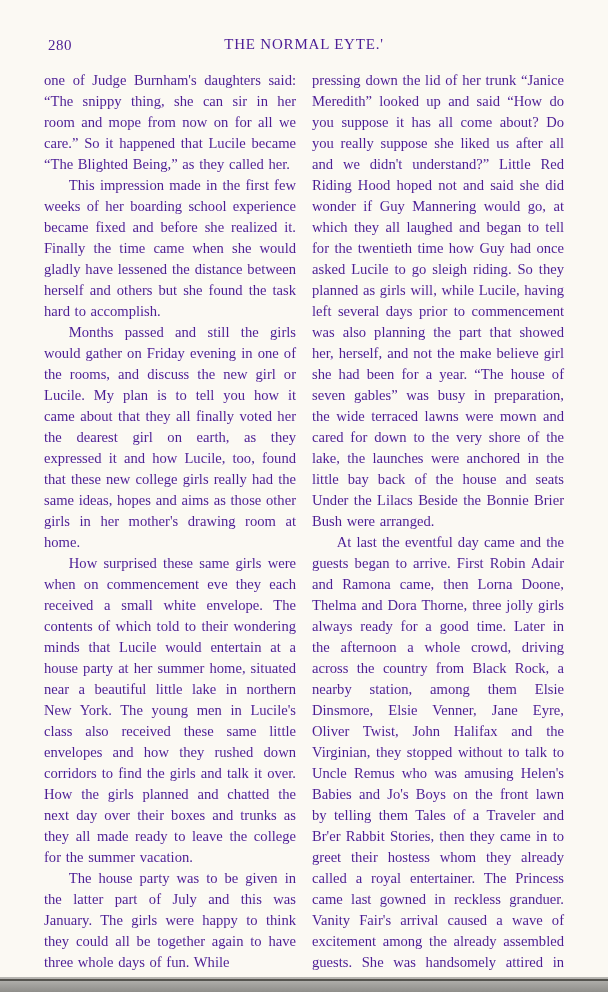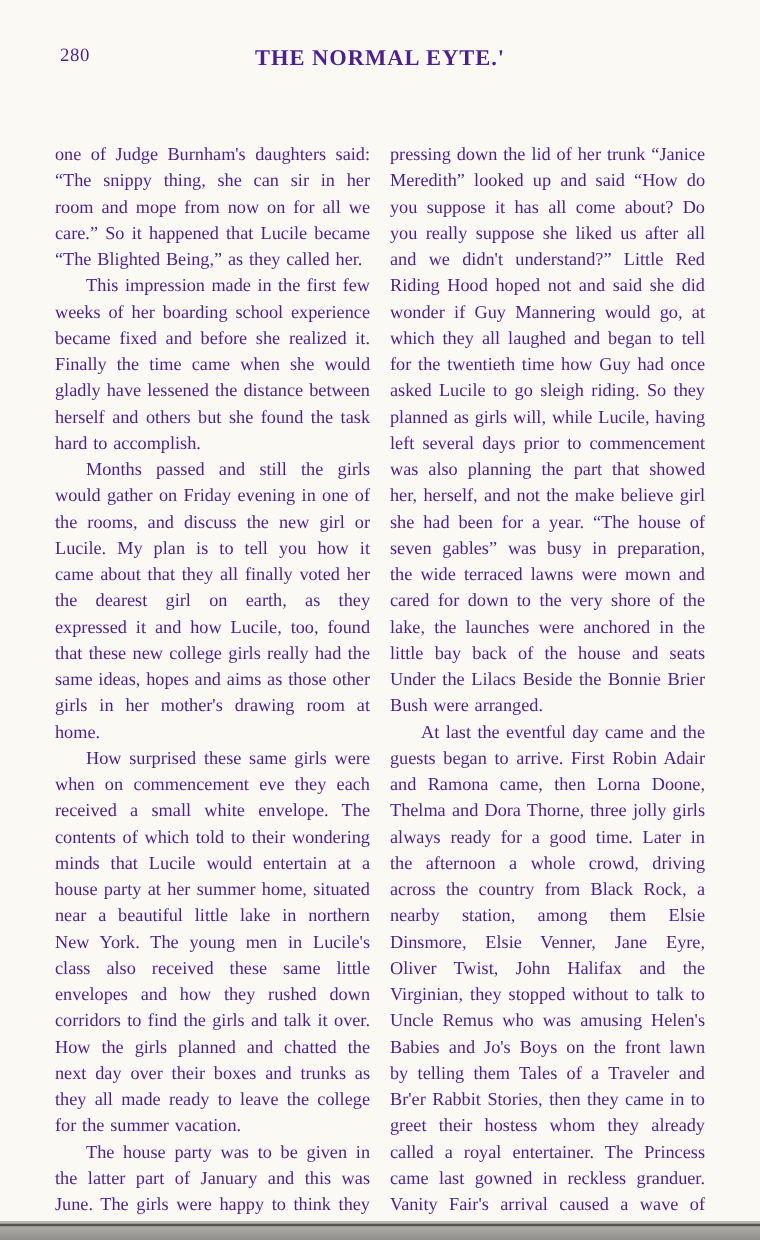--- a/index.html
+++ b/index.html
@@ -40,22 +40,22 @@
   }
   .page-num {
     position: absolute;
     left: 48px;
     top: 37px;
     font-size: 15px;
     letter-spacing: 0.5px;
   }
   .journal-title {
     text-align: center;
-    font-weight: bold;
-    font-size: 18px;
+    font-weight: normal;
+    font-size: 15px;
     letter-spacing: 0.8px;
   }
   .cols {
     display: flex;
     gap: 16px;
     padding: 6px 44px 0 44px;
   }
   .col {
     flex: 1;
     min-width: 0;
@@ -63,41 +63,40 @@
     font-size: 14.6px;
     line-height: 21px;
     word-spacing: 1px;
   }
   .col p {
     margin: 0;
     text-indent: 1.7em;
   }
   .col p.cont {
     text-indent: 0;
-    margin-top: 44px;
   }
 </style>
 </head>
 <body>
 
 <div class="page">
 
   <div class="header">
     <span class="page-num">280</span>
     <div class="journal-title">THE NORMAL EYTE.'</div>
   </div>
 
   <div class="cols">
 
     <div class="col">
       <p class="cont">one of Judge Burnham's daughters said: “The snippy thing, she can sir in her room and mope from now on for all we care.”  So it happened that Lucile became “The Blighted Being,” as they called her.</p>
       <p>This impression made in the first few weeks of her boarding school experience became fixed and before she realized it.  Finally the time came when she would gladly have lessened the distance between herself and others but she found the task hard to accomplish.</p>
       <p>Months passed and still the girls would gather on Friday evening in one of the rooms, and discuss the new girl or Lucile.  My plan is to tell you how it came about that they all finally voted her the dearest girl on earth, as they expressed it and how Lucile, too, found that these new college girls really had the same ideas, hopes and aims as those other girls in her mother's drawing room at home.</p>
       <p>How surprised these same girls were when on commencement eve they each received a small white envelope.  The contents of which told to their wondering minds that Lucile would entertain at a house party at her summer home, situated near a beautiful little lake in northern New York.  The young men in Lucile's class also received these same little envelopes and how they rushed down corridors to find the girls and talk it over.  How the girls planned and chatted the next day over their boxes and trunks as they all made ready to leave the college for the summer vacation.</p>
-      <p>The house party was to be given in the latter part of January and this was June.  The girls were happy to think they could all be together again to have three whole days of fun.  While</p>
+      <p>The house party was to be given in the latter part of July and this was January.  The girls were happy to think they could all be together again to have three whole days of fun.  While</p>
     </div>
 
     <div class="col">
       <p class="cont">pressing down the lid of her trunk “Janice Meredith” looked up and said “How do you suppose it has all come about?  Do you really suppose she liked us after all and we didn't understand?”  Little Red Riding Hood hoped not and said she did wonder if Guy Mannering would go, at which they all laughed and began to tell for the twentieth time how Guy had once asked Lucile to go sleigh riding.  So they planned as girls will, while Lucile, having left several days prior to commencement was also planning the part that showed her, herself, and not the make believe girl she had been for a year.  “The house of seven gables” was busy in preparation, the wide terraced lawns were mown and cared for down to the very shore of the lake, the launches were anchored in the little bay back of the house and seats Under the Lilacs Beside the Bonnie Brier Bush were arranged.</p>
       <p>At last the eventful day came and the guests began to arrive.  First Robin Adair and Ramona came, then Lorna Doone, Thelma and Dora Thorne, three jolly girls always ready for a good time.  Later in the afternoon a whole crowd, driving across the country from Black Rock, a nearby station, among them Elsie Dinsmore, Elsie Venner, Jane Eyre, Oliver Twist, John Halifax and the Virginian, they stopped without to talk to Uncle Remus who was amusing Helen's Babies and Jo's Boys on the front lawn by telling them Tales of a Traveler and Br'er Rabbit Stories, then they came in to greet their hostess whom they already called a royal entertainer.  The Princess came last gowned in reckless granduer.  Vanity Fair's arrival caused a wave of excitement among the already assembled guests.  She was handsomely attired in green</p>
     </div>
 
   </div>
 
 </div>

